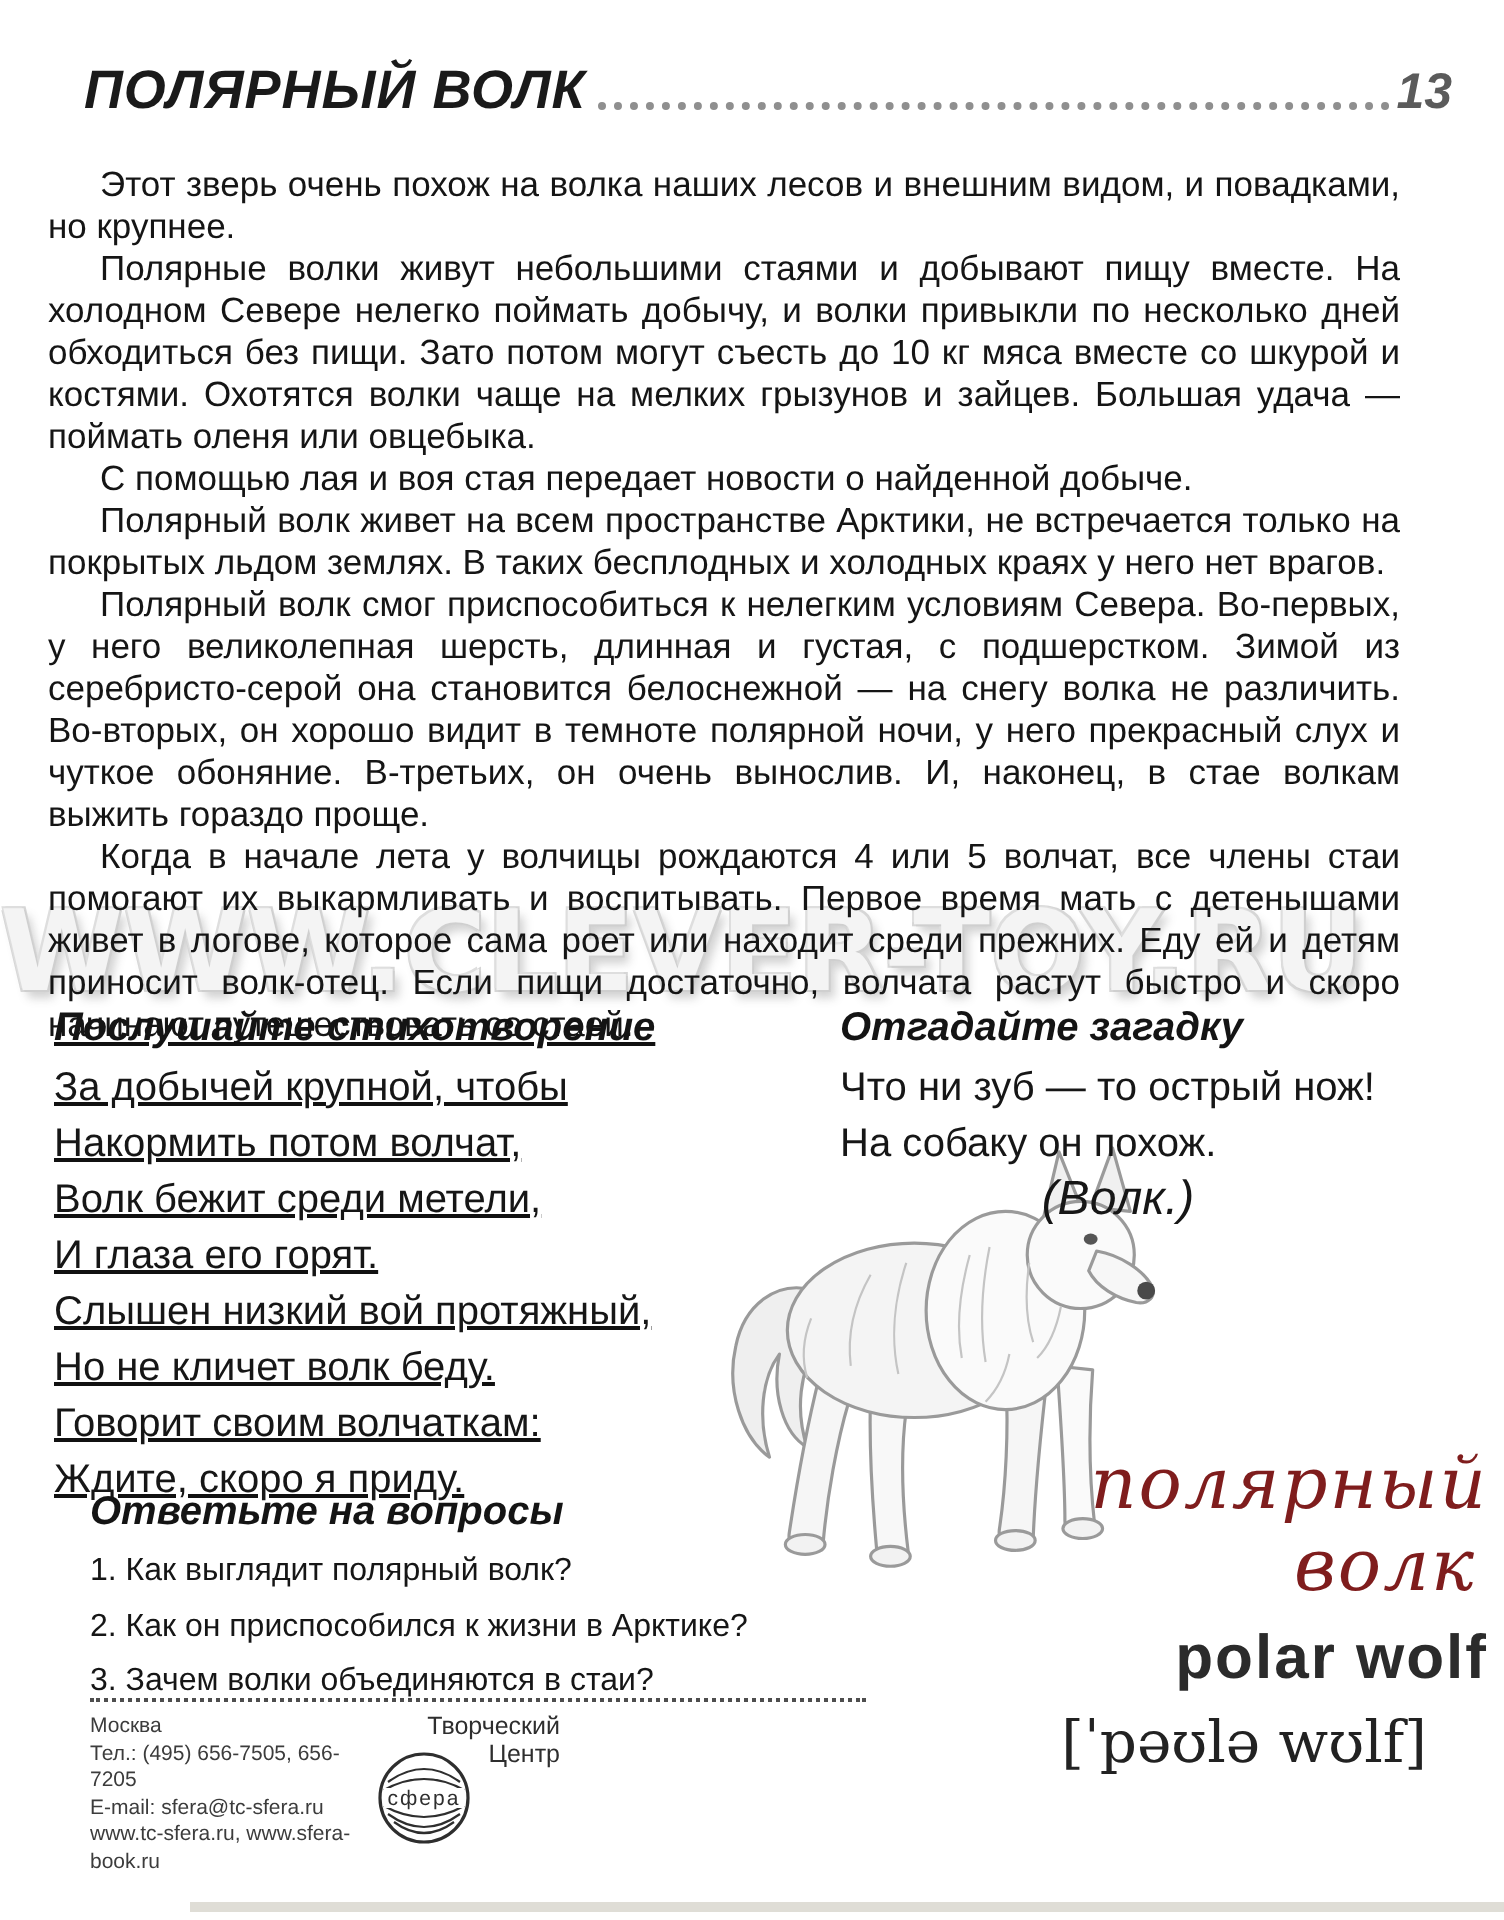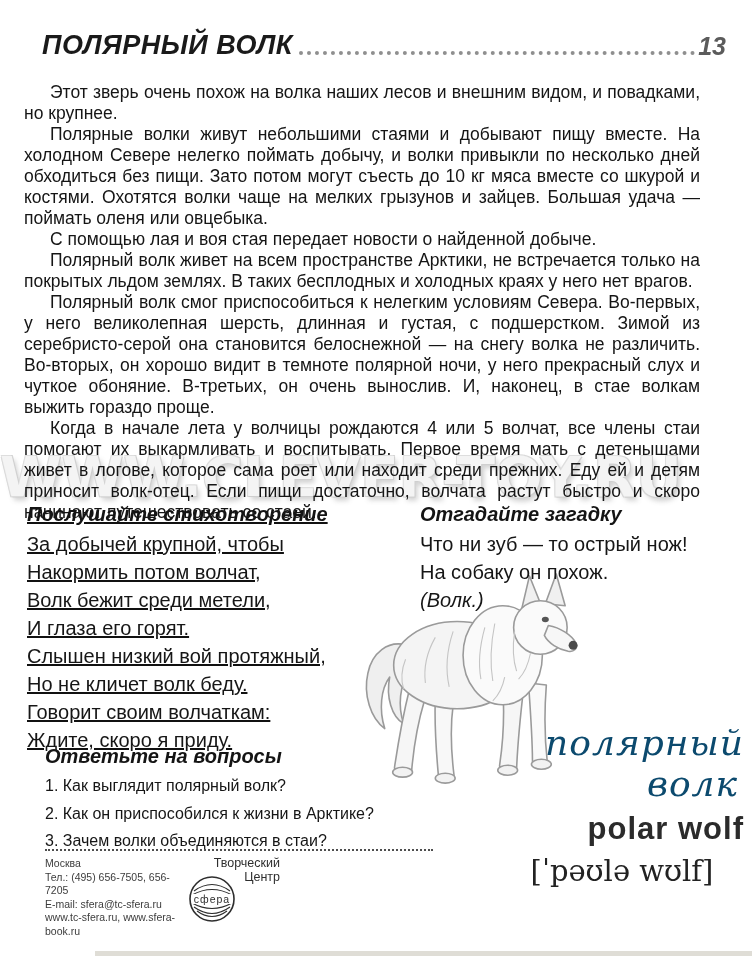--- a/index.html
+++ b/index.html
@@ -44,36 +44,36 @@
 
   
   .section-head {
     font-size:20px; font-weight:bold; font-style:italic;
     margin:0 0 4px 0; color:#141414;
   }
   .poem   { position:absolute; left:27px; top:503px; width:330px; z-index:2;text-decoration:underline; }
   .riddle { position:absolute; left:420px; top:503px; width:300px; z-index:2; }
   .vline  { font-size:20px; line-height:28px; color:#161616; }
   .riddle-answer {
-    font-size:20px; line-height:28px; font-style:italic;
-    text-align:left; padding-right:22px; color:#161616;
+    font-size:24px; line-height:28px; font-style:italic;
+    text-align:center; padding-right:22px; color:#161616;
   }
 
   
   .questions { position:absolute; left:45px; top:745px; width:470px; z-index:2; }
   .qline { font-size:16px; line-height:27.5px; color:#161616; }
 
   
   .wolf { position:absolute; left:344px; top:568px; width:252px; height:228px; z-index:1; }
 
   
   .vocab { position:absolute; left:500px; top:722px; width:244px; text-align:right; z-index:3; }
   .hw {
     font-family:"DejaVu Serif", serif; font-style:italic;
-    font-size:36px; line-height:41px; letter-spacing:1px; color:#0c4a6e;
+    font-size:36px; line-height:41px; letter-spacing:1px; color:#7f1d1d;
   }
   .hw2 { padding-right:6px; }
   .en-word {
     font-family:"Liberation Sans", sans-serif; font-weight:bold;
     font-size:31px; line-height:34px; letter-spacing:1px;
     margin-top:8px; color:#2b2b2b;
   }
   .ipa {
     font-family:"DejaVu Serif", serif; font-size:29px; line-height:33px;
     margin-top:9px; color:#222;text-align:center;

